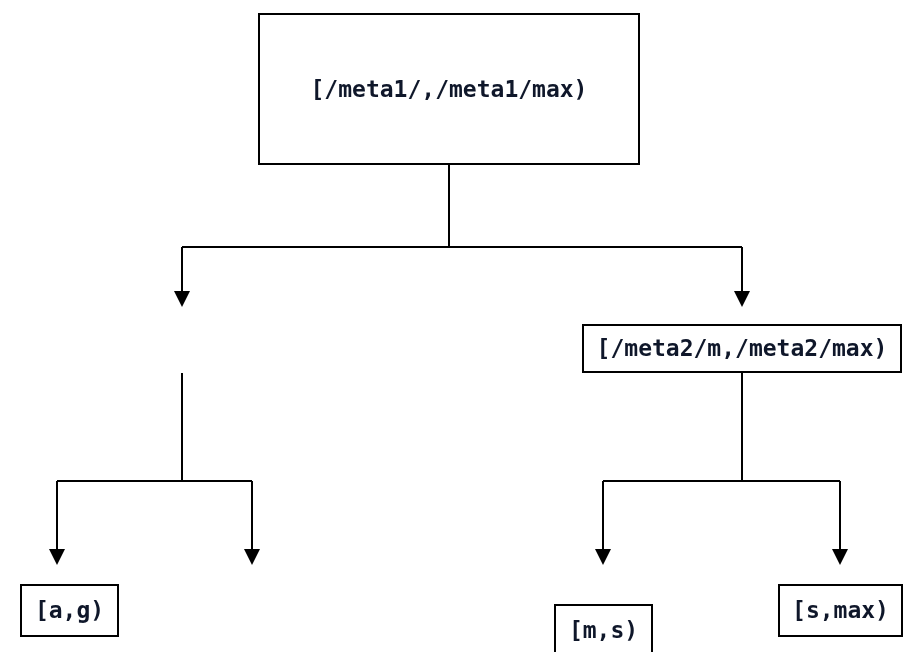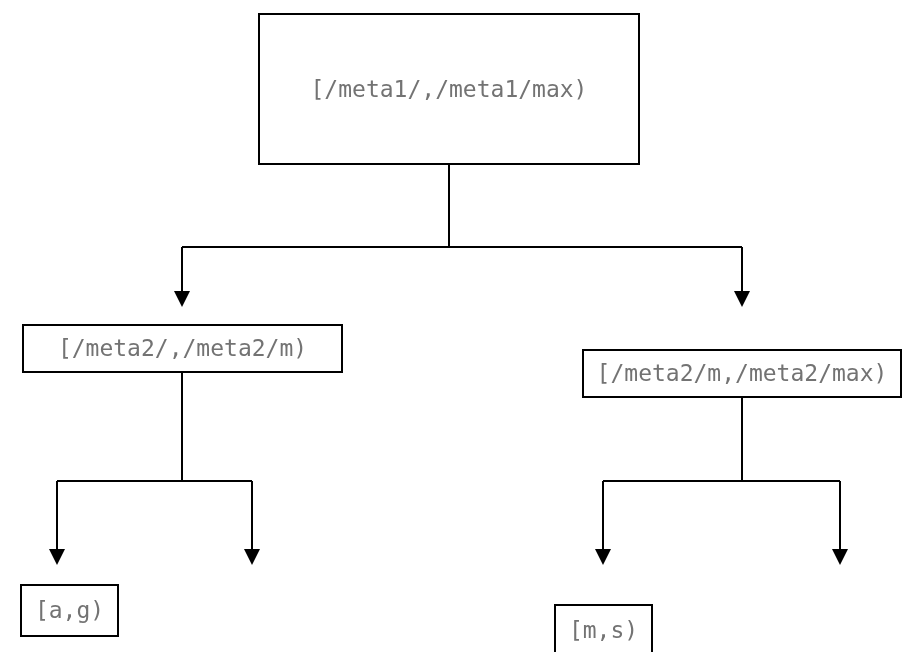--- a/index.html
+++ b/index.html
@@ -16,29 +16,29 @@
     overflow: hidden;
   }
   .node {
     position: absolute;
     box-sizing: border-box;
     border: 2px solid #000000;
     background: #ffffff;
     display: flex;
     align-items: center;
     justify-content: center;
-    font-weight: normal;
+    font-weight: bold;
     font-size: 23px;
     line-height: 1;
-    color: #737373;
+    color: #0f172a;
     white-space: nowrap;
   }
   .n-root      { left: 258px; top: 13px;  width: 382px; height: 152px; }
   .n-mid-left  { left: 22px;  top: 324px; width: 321px; height: 49px; }
-  .n-mid-right { left: 582px; top: 324px; width: 320px; height: 49px; margin-top: 25px; }
+  .n-mid-right { left: 582px; top: 324px; width: 320px; height: 49px; }
   .n-leaf-ag   { left: 20px;   top: 584px; width: 99px;  height: 53px; }
   .n-leaf-gm   { left: 203px; top: 584px; width: 99px;  height: 53px; }
   .n-leaf-ms   { left: 554px; top: 584px; width: 99px;  height: 53px; margin-top: 20px; }
   .n-leaf-smax { left: 778px; top: 584px; width: 125px; height: 53px; }
   #connectors {
     position: absolute;
     left: 0;
     top: 0;
     width: 912px;
     height: 652px;
@@ -71,23 +71,23 @@
     </g>
     <g>
       <path d="M742 373 V481 M603 481 H840 M603 481 V549 M840 481 V549"></path>
       <polygon points="595,549 611,549 603,565"></polygon>
       <polygon points="832,549 848,549 840,565"></polygon>
     </g>
   </svg>
 
   <div class="node n-root">[/meta1/,/meta1/max)</div>
 
-  <div class="node n-mid-left">[/meta2/,/meta2/m)</div>
 
   <div class="node n-mid-right">[/meta2/m,/meta2/max)</div>
 
   <div class="node n-leaf-ag">[a,g)</div>
 
 
   <div class="node n-leaf-ms">[m,s)</div>
 
+  <div class="node n-leaf-smax">[s,max)</div>
 
 </div>
 
 </body></html>

